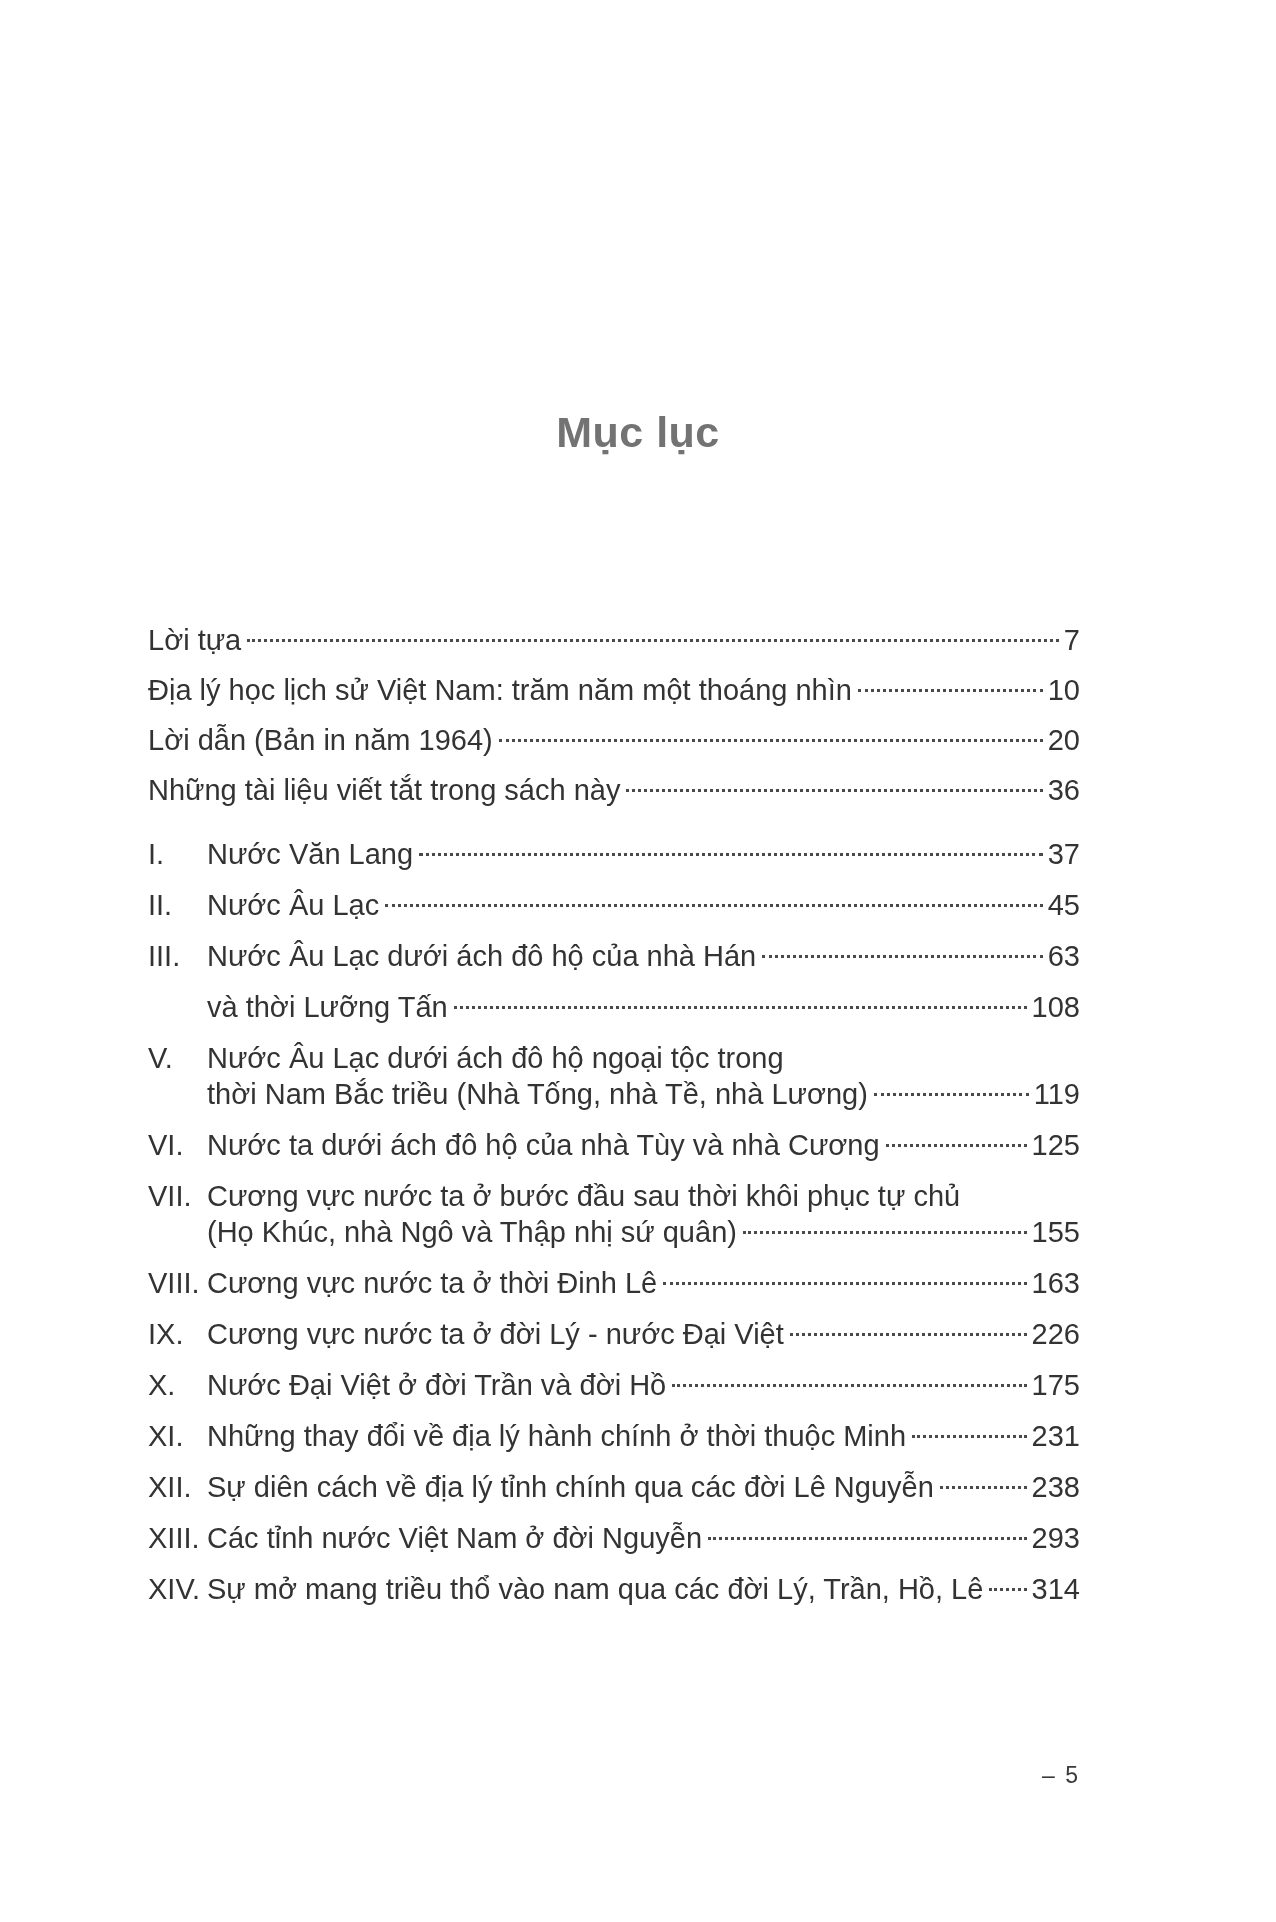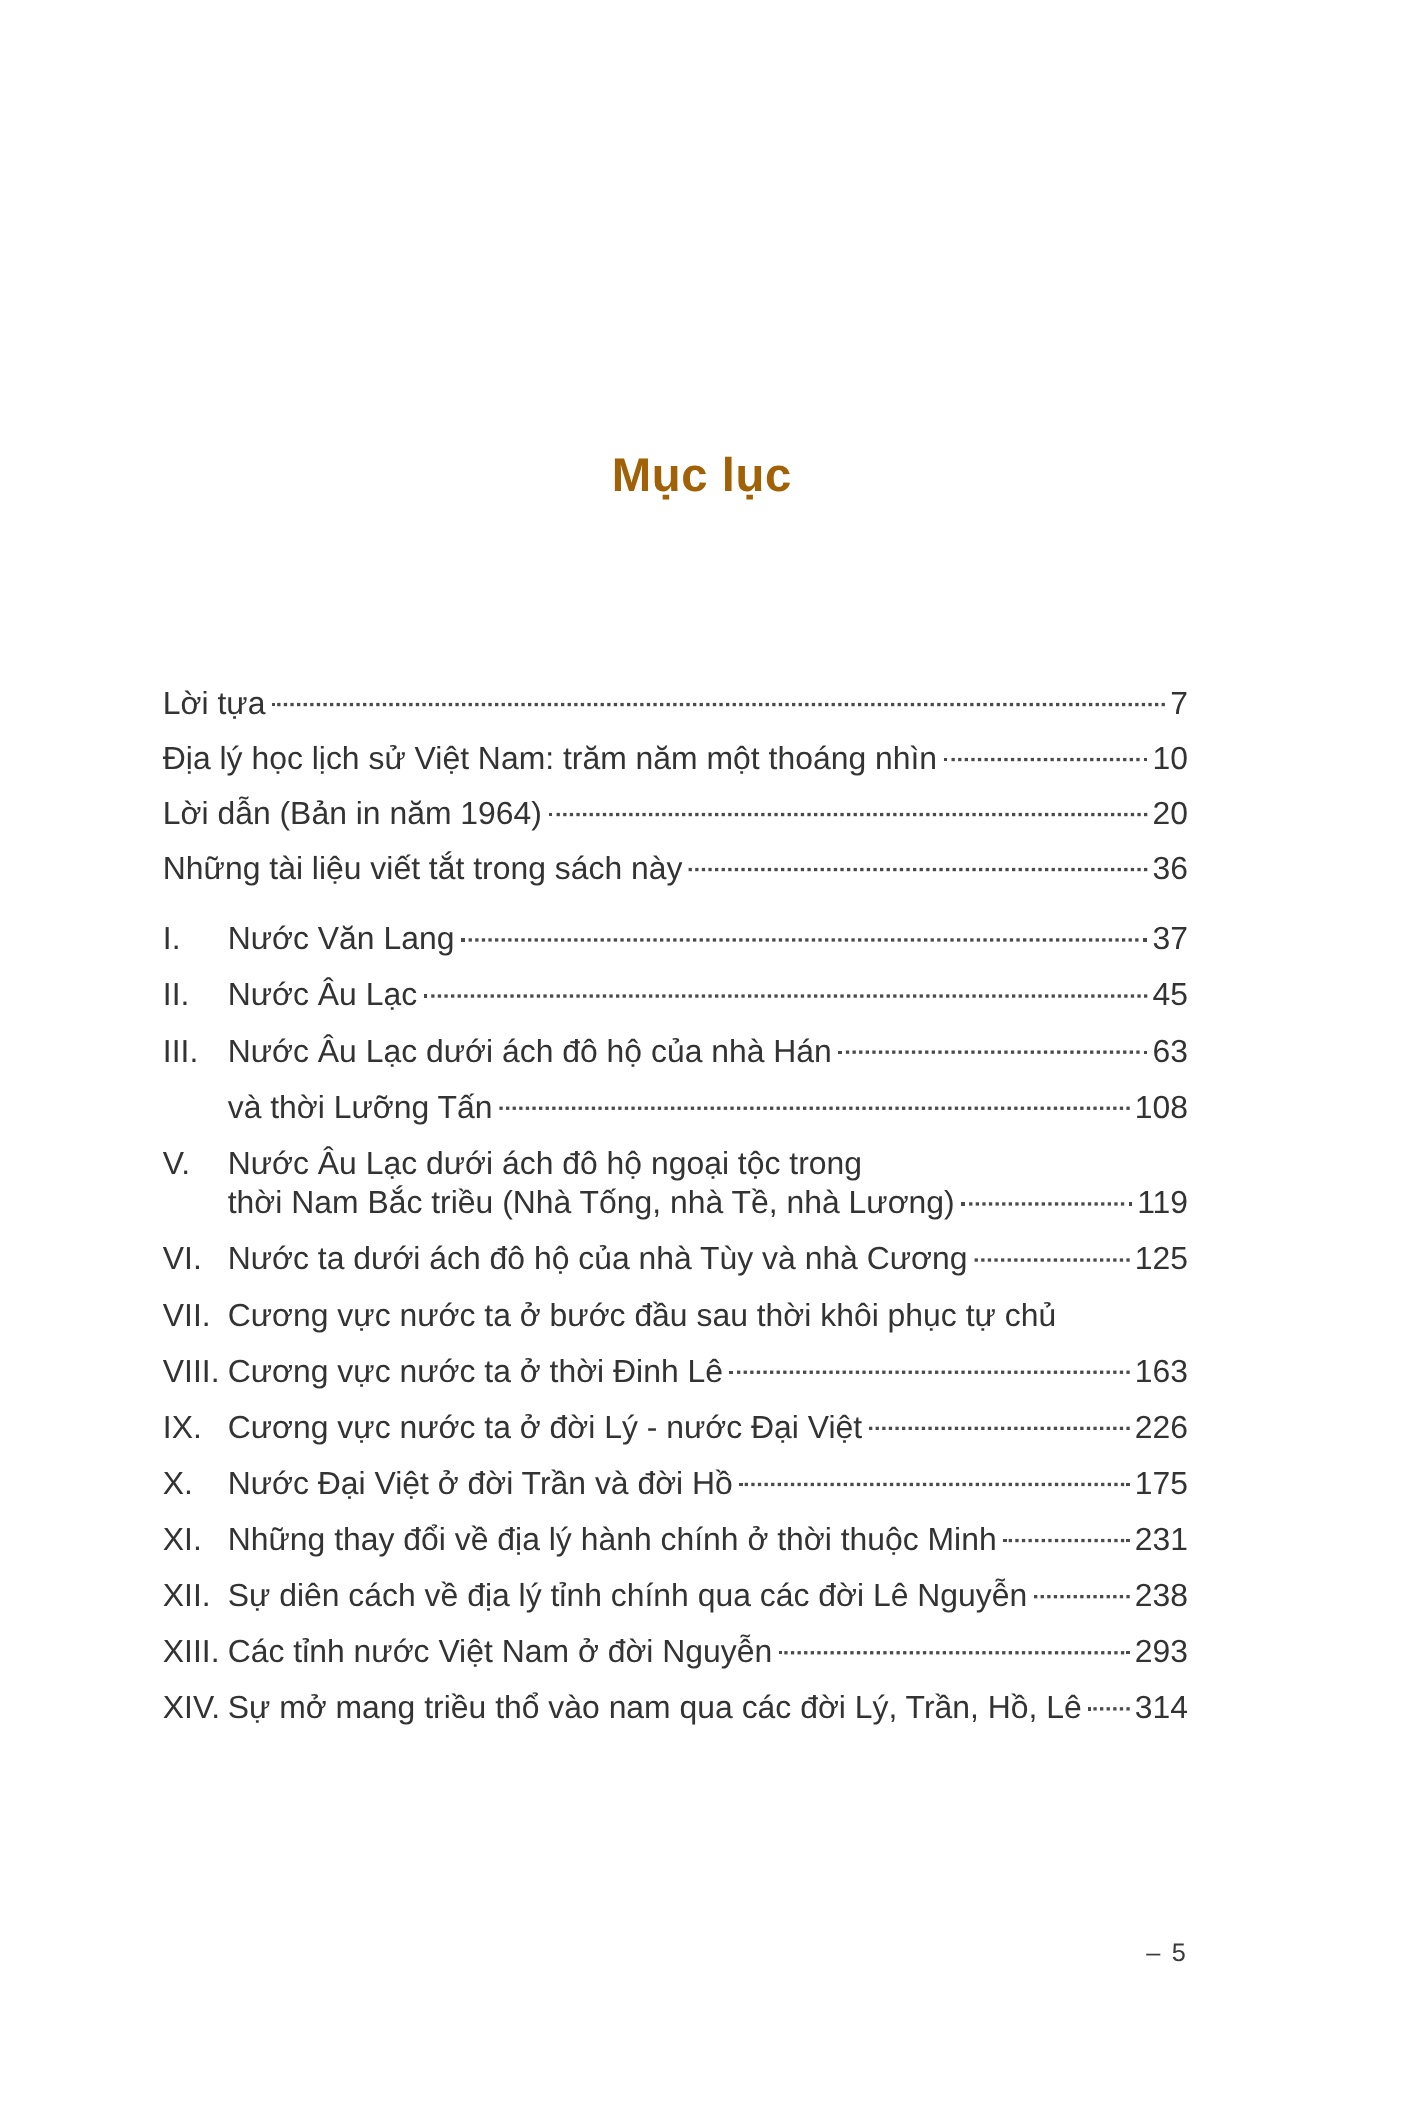--- a/index.html
+++ b/index.html
@@ -14,21 +14,21 @@
     overflow: hidden;
   }
   .toc-title {
     position: absolute;
     top: 408px;
     left: 0;
     width: 100%;
     text-align: center;
     font-size: 43px;
     font-weight: 700;
-    color: #a16207;
+    color: #737373;
     letter-spacing: 0.5px;
   }
   .toc-body {
     position: absolute;
     top: 622px;
     left: 148px;
     right: 196px;
   }
   .row {
     display: flex;
@@ -152,20 +152,26 @@
           <span class="leader"></span>
           <span class="pagenum">125</span>
         </div>
       </div>
 
       <div class="entry">
         <div class="row">
           <span class="numeral">VII.</span>
           <span class="label">Cương vực nước ta ở bước đầu sau thời khôi phục tự chủ</span>
         </div>
+        <div class="row">
+          <span class="numeral"></span>
+          <span class="label">(Họ Khúc, nhà Ngô và Thập nhị sứ quân)</span>
+          <span class="leader"></span>
+          <span class="pagenum">155</span>
+        </div>
       </div>
 
       <div class="entry">
         <div class="row">
           <span class="numeral">VIII.</span>
           <span class="label">Cương vực nước ta ở thời Đinh Lê</span>
           <span class="leader"></span>
           <span class="pagenum">163</span>
         </div>
       </div>

